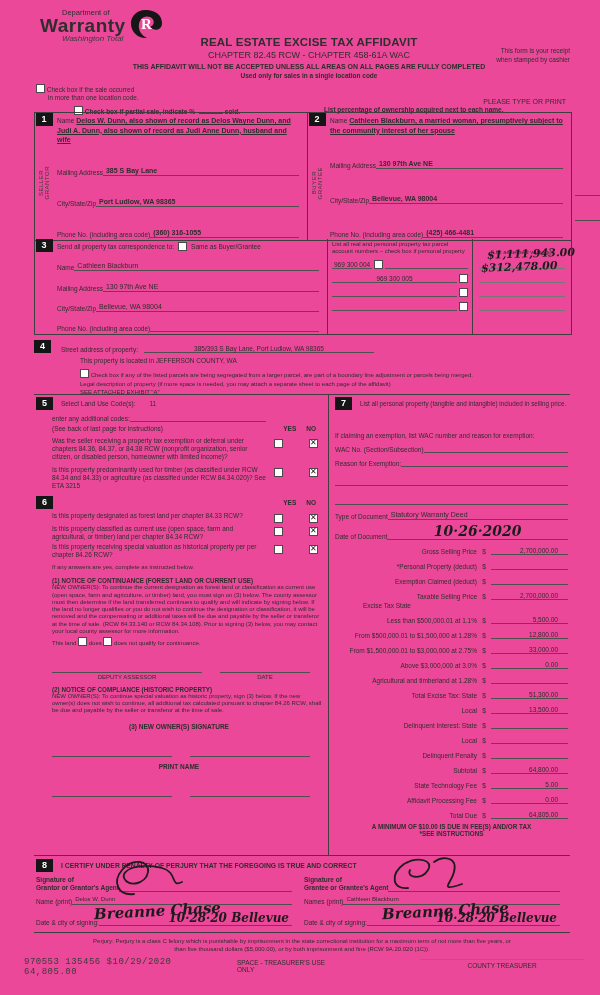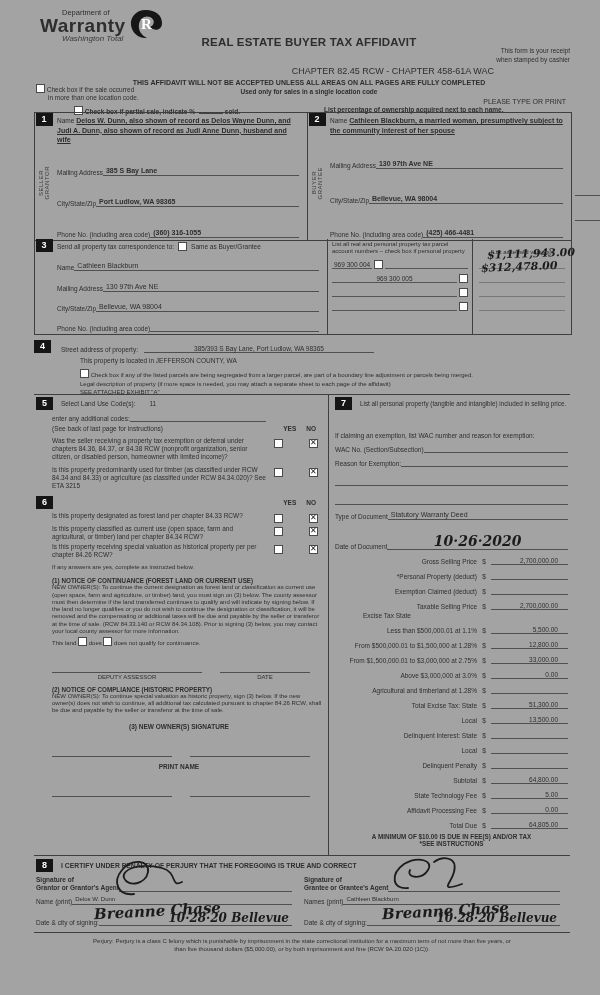--- a/index.html
+++ b/index.html
@@ -1,27 +1,27 @@
 <!DOCTYPE html>
 <html><head>
 <meta charset="utf-8">
 <style>
   html,body{margin:0;padding:0;background:#e8e8e6;}
-  .page{position:relative;width:600px;height:995px;background:#a3a3a3;margin:0 auto;
+  .page{position:relative;width:600px;height:995px;background:#ec4899;margin:0 auto;
         font-family:"Liberation Sans",sans-serif;color:#2e2e2e;overflow:hidden;}
   .content{position:absolute;left:34px;top:6px;width:540px;}
   
   .logo{position:absolute;left:6px;top:2px;width:170px;}
   .dept{font-size:7.5px;margin-left:22px;}
   .rev{font-size:19px;font-weight:bold;letter-spacing:.5px;line-height:17px;}
   .wast{font-size:8px;font-style:italic;margin-left:22px;color:#3a3a3a;}
   .rmark{position:absolute;left:88px;top:0px;}
   .titleblock{position:absolute;left:90px;top:30px;width:370px;text-align:center;}
   .title{font-size:11.5px;font-weight:bold;letter-spacing:.2px;}
-  .subtitle{font-size:9px;margin-top:18px;text-align:right;}
+  .subtitle{font-size:9px;margin-top:2px;}
   .warn{font-size:7px;font-weight:bold;margin-top:3px;width:470px;margin-left:-50px;}
   .usage{font-size:6.5px;font-weight:bold;margin-top:2px;}
   .receipt{position:absolute;right:4px;top:40px;font-size:6.5px;text-align:right;line-height:9px;}
   .typeprint{position:absolute;right:8px;top:92px;font-size:7px;}
   .cbline1{position:absolute;left:2px;top:78px;font-size:6.5px;line-height:8px;}
   .cbline2{position:absolute;left:40px;top:100px;font-size:6.5px;font-weight:bold;}
   .ownnote{position:absolute;left:290px;top:100px;font-size:6.5px;font-weight:bold;}
   
   .cb{display:inline-block;width:7px;height:7px;border:1px solid #4a4a4a;position:relative;
       vertical-align:-1px;background:#fff;}
@@ -110,21 +110,21 @@
       <div class="rev">Warranty</div>
       <div class="wast">Washington Total</div>
       <div class="rmark">
         <svg width="36" height="34" viewBox="0 0 36 34">
           <path d="M18 2 C7 2 2 10 3 17 C4 25 11 31 19 30 C13 27 10 22 11 16 C12 10 17 7 22 9 C27 11 27 17 22 19 C27 24 34 22 34 15 C34 7 27 2 18 2 Z" fill="#161616"></path>
           <text x="13" y="21" font-size="15" font-weight="bold" fill="#fff" font-family="Liberation Serif,serif">R</text>
         </svg>
       </div>
     </div>
     <div class="titleblock">
-      <div class="title">REAL ESTATE BUYER TAX AFFIDAVIT</div>
+      <div class="title">REAL ESTATE EXCISE TAX AFFIDAVIT</div>
       <div class="subtitle">CHAPTER 82.45 RCW - CHAPTER 458-61A WAC</div>
       <div class="warn">THIS AFFIDAVIT WILL NOT BE ACCEPTED UNLESS ALL AREAS ON ALL PAGES ARE FULLY COMPLETED</div>
       <div class="usage">Used only for sales in a single location code</div>
     </div>
     <div class="receipt">
       <div>This form is your receipt</div>
       <div>when stamped by cashier</div>
     </div>
     <div class="typeprint">PLEASE TYPE OR PRINT</div>
     <div class="cbline1">
@@ -394,21 +394,21 @@
       <div class="row" style="margin-top:10px;">
           <span class="fl"></span>
         </div>
       <div class="row" style="margin-top:10px;">
           <span class="fl"></span>
         </div>
       <div class="row" style="margin-top:6px;">
           <span class="lbl">Type of Document</span>
         <span class="fl plain" style="font-weight:normal;">Statutory Warranty Deed</span>
         </div>
-      <div class="row" style="margin-top:14px;height:16px;">
+      <div class="row" style="margin-top:4px;height:16px;">
           <span class="lbl">Date of Document</span>
         <span class="fl hand" style="font-size:14px;text-align:center;font-weight:bold;">10·26·2020</span>
         </div>
 
       <div class="trow">
           <span class="tlabel">Gross Selling Price</span>
           <span class="tdol">$</span>
           <span class="tval">2,700,000.00</span>
         </div>
       <div class="trow">
@@ -546,14 +546,19 @@
           <span class="fl hand handdate">10·28·20   Bellevue</span>
         </div>
       </div>
     </div>
   </div>
 
   <div class="perjury">
     <div>Perjury: Perjury is a class C felony which is punishable by imprisonment in the state correctional institution for a maximum term of not more than five years, or</div>
     <div>than five thousand dollars ($5,000.00), or by both imprisonment and fine (RCW 9A.20.020 (1C)).</div>
   </div>
+  <div class="stampline">
+    <span class="stamp">970553 135456 $10/29/2020 64,805.00</span>
+    <span class="spacelbl">SPACE - TREASURER'S USE ONLY</span>
+    <span class="treas">COUNTY TREASURER</span>
+  </div>
 
 </div>
 
 </body></html>

